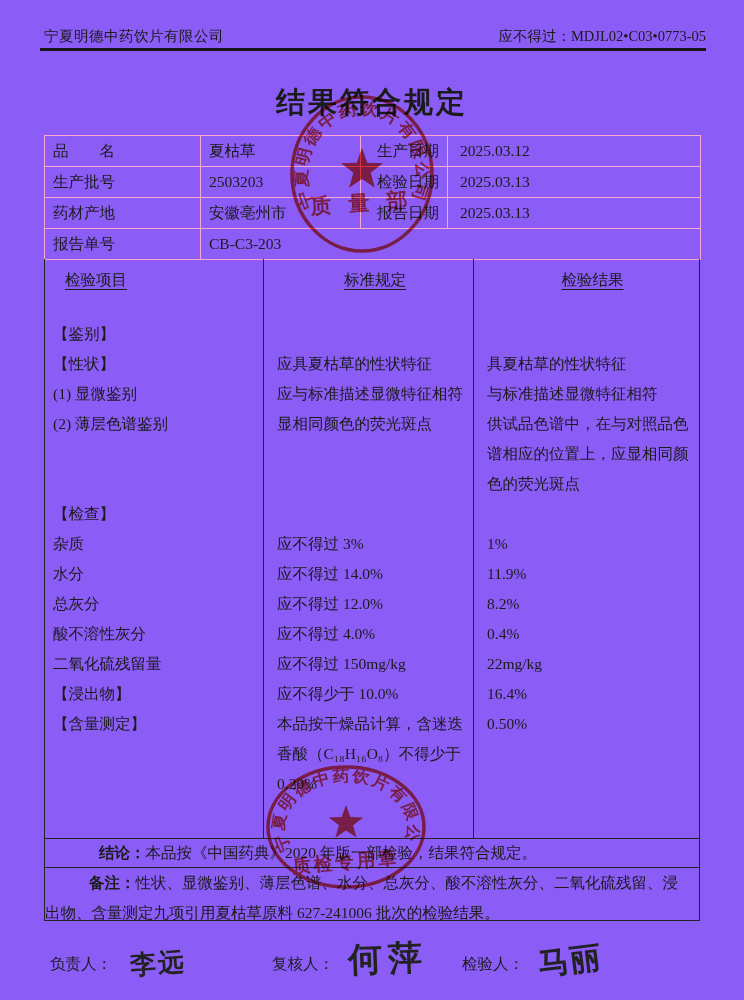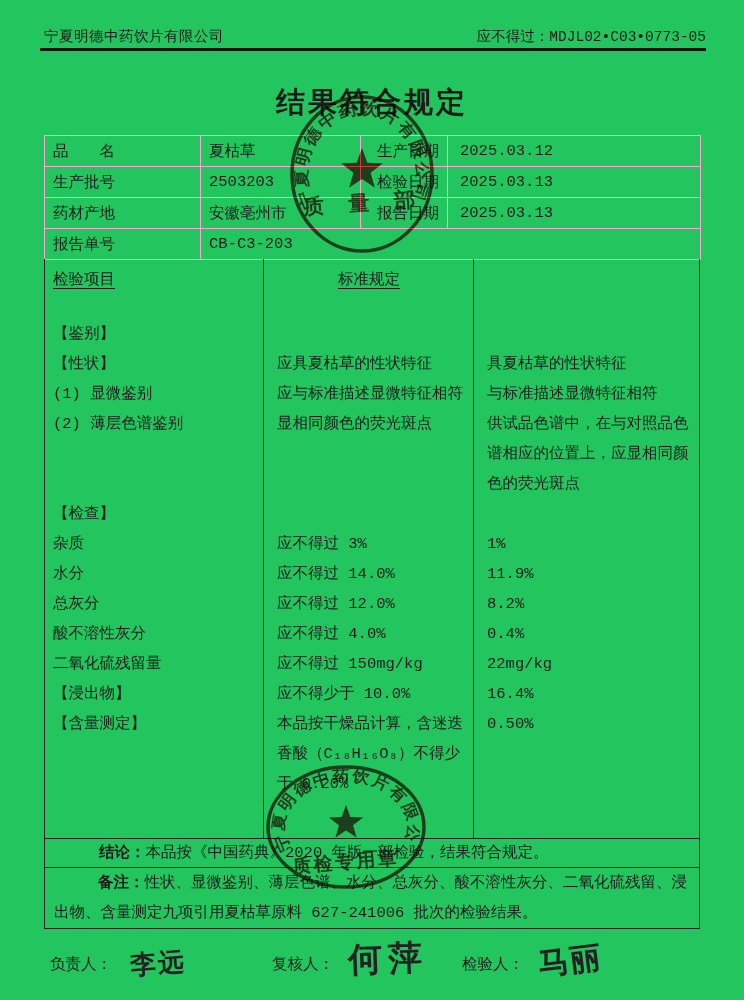--- a/index.html
+++ b/index.html
@@ -1,18 +1,18 @@
 <!DOCTYPE html>
 <html><head>
 <meta charset="utf-8">
 <style>
   html,body{margin:0;padding:0;background:#ffffff;}
   .doc{
-    position:relative;width:744px;height:1000px;background:#22c55e;
-    font-family:Liberation Mono, monospace;color:#1b1b1b;
+    position:relative;width:744px;height:1000px;background:#8b5cf6;
+    font-family:Liberation Serif, serif;color:#1b1b1b;
     overflow:hidden;
   }
   
   .company{position:absolute;left:44px;top:27px;font-size:14.5px;letter-spacing:.5px;}
   .doccode{position:absolute;right:38px;top:27px;font-size:14.5px;}
   .headrule{position:absolute;left:40px;right:38px;top:48px;height:2.5px;background:#161616;}
   .title{position:absolute;left:0;top:83px;width:100%;text-align:center;
          font-size:29px;font-weight:bold;letter-spacing:3px;}
   
   .info-table{position:absolute;left:44px;top:135px;width:656px;border-collapse:collapse;
@@ -21,33 +21,33 @@
   .info-table td.l2{padding-left:16px;}
   .info-table td.v2{padding-left:12px;}
   
   .spec{position:absolute;left:44px;top:259px;width:656px;height:579px;box-sizing:border-box;
         border-left:1px solid #242424;border-right:1px solid #242424;font-size:15.5px;overflow:hidden;}
   .spec::before,.spec::after{content:"";position:absolute;top:0;bottom:0;width:1px;background:#242424;}
   .spec::before{left:218px;}
   .spec::after{left:428px;}
   .spec-head,.spec-row{display:grid;grid-template-columns:219px 210px 225px;}
   .spec-head{margin:6px 0 24px 0;}
-  .spec-head span{line-height:30px;text-decoration:underline;text-underline-offset:4px;}
+  .spec-head span{line-height:30px;text-decoration:underline;text-underline-offset:4px;margin-left:12px;}
   .h-item{padding-left:8px;}
   .h-std,.h-res{text-align:center;}
   .cell{line-height:30px;min-height:30px;}
   .c-item{padding-left:8px;}
   .c-std{padding:0 6px 0 13px;}
   .c-res{padding:0 6px 0 13px;}
   
   .conclusion{position:absolute;left:44px;top:838px;width:656px;height:30px;box-sizing:border-box;
               border:1px solid #242424;line-height:28px;padding-left:54px;font-size:15.5px;
               white-space:nowrap;overflow:hidden;}
-  .remark{position:absolute;left:44px;top:867px;width:656px;height:62px;box-sizing:border-box;
-          border:1px solid #242424;border-top:none;line-height:30px;padding:1px 8px 0 9px;
+  .remark{position:absolute;left:44px;top:867px;width:656px;height:54px;box-sizing:border-box;
+          border:1px solid #242424;border-top:none;line-height:30px;padding:1px 8px 0 0;
           font-size:15.5px;text-indent:44px;}
   .blab{font-weight:bold;}
   
   .signs{position:absolute;left:44px;top:938px;width:680px;height:60px;font-size:15.5px;}
   .signs .lab{position:absolute;top:16px;}
   .lab-resp{left:6px;}
   .lab-rev{left:228px;}
   .lab-insp{left:418px;}
   .sig{position:absolute;display:inline-block;font-weight:700;color:#222;}
   .sig1{left:86px;top:8px;font-size:26px;transform:rotate(-4deg);letter-spacing:2px;}
@@ -98,20 +98,21 @@
       <td>报告单号</td>
       <td colspan="3">CB-C3-203</td>
     </tr>
   </tbody>
     </table>
 
   <div class="spec">
     <div class="spec-head">
       <span class="h-item">检验项目</span>
       <span class="h-std">标准规定</span>
+      <span class="h-res">检验结果</span>
     </div>
 
     <div class="spec-row">
       <div class="cell c-item">【鉴别】</div>
       <div class="cell c-std"></div>
       <div class="cell c-res"></div>
     </div>
     <div class="spec-row">
       <div class="cell c-item">【性状】</div>
       <div class="cell c-std">应具夏枯草的性状特征</div>

